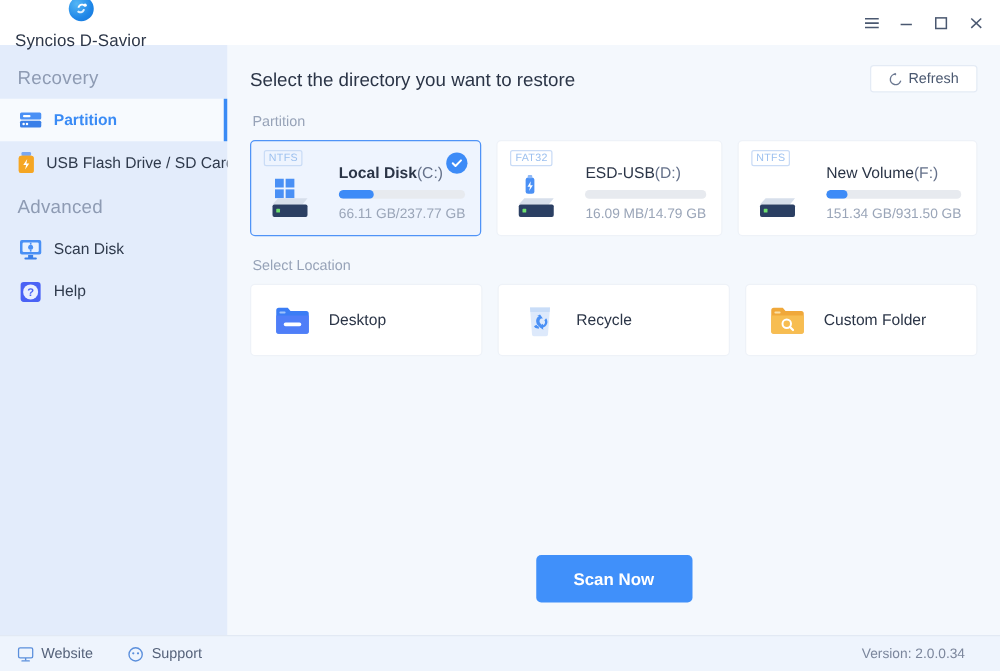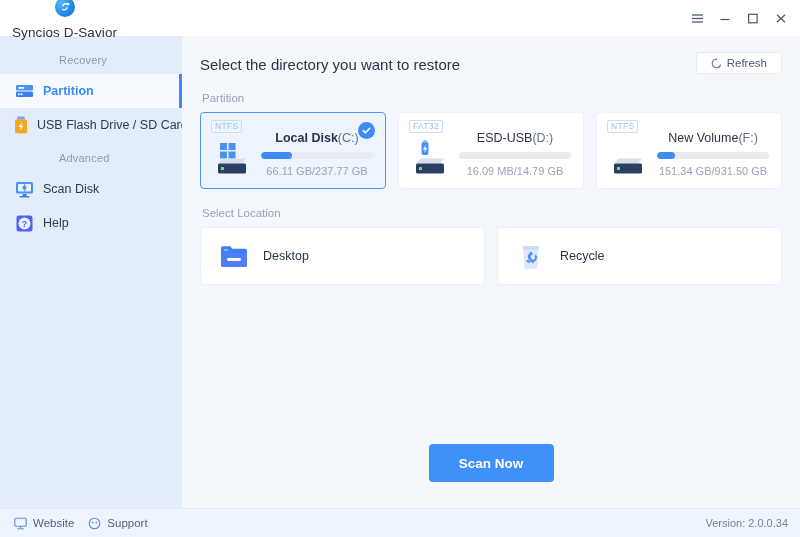--- a/index.html
+++ b/index.html
@@ -60,25 +60,24 @@
 
   
   .sidebar {
     width: 182px;
     flex: 0 0 182px;
     background: #e3ecfb;
     padding-top: 8px;
     position: relative;
   }
   .side-group {
-    font-size: 11px;
+    font-size: 15px;
     color: #8e9bb3;
     padding: 10px 0 8px 14px;
     letter-spacing: .2px;
-    margin-left: 45px;
   }
   .side-item {
     height: 34px;
     display: flex;
     align-items: center;
     gap: 9px;
     padding-left: 14px;
     font-size: 12.5px;
     color: #2f3a4c;
     position: relative;
@@ -143,21 +142,20 @@
     flex: 1 1 0;
     height: 77px;
     background: #ffffff;
     border: 1px solid #eef2f8;
     border-radius: 4px;
     position: relative;
     display: flex;
     align-items: center;
     padding: 0 12px 0 10px;
     cursor: default;
-    text-align: center;
   }
   .pcard.selected {
     background: #eef4fe;
     border: 1px solid #4f93f7;
   }
   .fs-badge {
     position: absolute;
     top: 7px; left: 10px;
     font-size: 8.5px;
     color: #9cc0ef;
@@ -173,20 +171,21 @@
     flex: 0 0 42px;
     margin-top: 12px;
     display: flex; align-items: flex-end; justify-content: center;
   }
   .disk-ico svg { display: block; }
   .pcard-info {
     flex: 1 1 auto;
     padding-left: 8px;
     padding-top: 6px;
     min-width: 0;
+    margin-left: 10px;
   }
   .pcard-name {
     font-size: 12.5px;
     color: #2b3547;
     white-space: nowrap;
     margin-bottom: 7px;
   }
   .pcard-name b { font-weight: bold; }
   .pcard-name span.drv { color: #65718a; }
   .bar {
@@ -256,22 +255,22 @@
   }
 
   
   .footer {
     flex: 0 0 29px;
     height: 29px;
     background: #eef4fd;
     border-top: 1px solid #e2e9f4;
     display: flex;
     align-items: center;
-    padding: 0 12px 0 14px;
-    gap: 14px;
+    padding: 0 28px 0 14px;
+    gap: 28px;
   }
   .foot-item {
     display: flex; align-items: center; gap: 6px;
     font-size: 11.5px; color: #55627a;
     cursor: default;
   }
   .foot-item svg { display: block; }
   .version {
     margin-left: auto;
     font-size: 11px;
@@ -495,20 +494,32 @@
               <path d="M4 3h16l-1.6 21.5a1.5 1.5 0 0 1-1.5 1.4H7.1a1.5 1.5 0 0 1-1.5-1.4z" fill="#dde9fb"></path>
               <path d="M4 3h16l-.3 3.6H4.3z" fill="#c9ddf8"></path>
               <path d="M12 8.6l2.3 3.2h-1.5a2.6 2.6 0 0 0 .4 4.6l-.9 1.9a4.7 4.7 0 0 1-1-8.6h-1.6z" fill="#4a90f5"></path>
               <path d="M16.9 11.6a4.7 4.7 0 0 1-2.6 7.5l.4 1.6-3.6-2.4 3.2-2.4.2 1.2a2.6 2.6 0 0 0 1-4z" fill="#4a90f5"></path>
               <path d="M8.4 19.3a4.7 4.7 0 0 1-1.2-1.4l1.9-1.1a2.6 2.6 0 0 0 2 1.3v1.9z" fill="#4a90f5"></path>
             </svg>
           </span>
           <span class="ltext">Recycle</span>
         </div>
 
+        <div class="lcard">
+          <span class="lico">
+            <svg width="28" height="26" viewBox="0 0 28 26">
+              <path d="M1 5.2a2 2 0 0 1 2-2h7.2l2.2 2.6H25a2 2 0 0 1 2 2V22a2 2 0 0 1-2 2H3a2 2 0 0 1-2-2z" fill="#f0a83a"></path>
+              <path d="M1 9.4h26V22a2 2 0 0 1-2 2H3a2 2 0 0 1-2-2z" fill="#f7bd51"></path>
+              <rect x="3.5" y="6.2" width="5" height="1.6" rx=".8" fill="#fbe0a5"></rect>
+              <circle cx="13.4" cy="16" r="3.4" fill="none" stroke="#ffffff" stroke-width="1.6"></circle>
+              <line x1="16" y1="18.6" x2="18.4" y2="21" stroke="#ffffff" stroke-width="1.8" stroke-linecap="round"></line>
+            </svg>
+          </span>
+          <span class="ltext">Custom Folder</span>
+        </div>
       </div>
 
       <div class="scan-wrap">
         <button class="scan-btn">Scan Now</button>
       </div>
     </div>
   </div>
 
   <div class="footer">
     <div class="foot-item">

